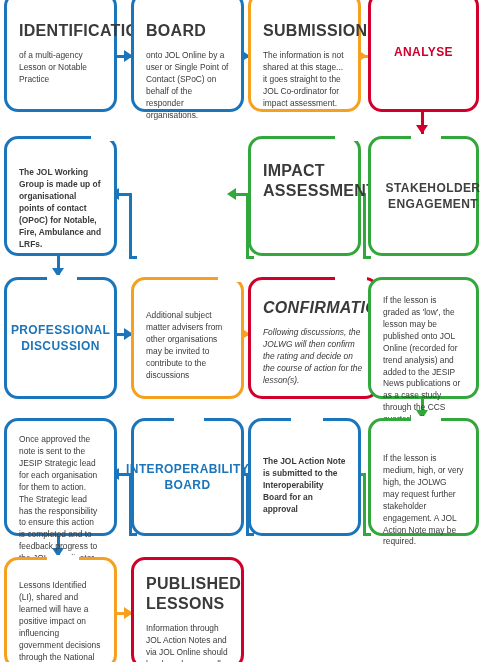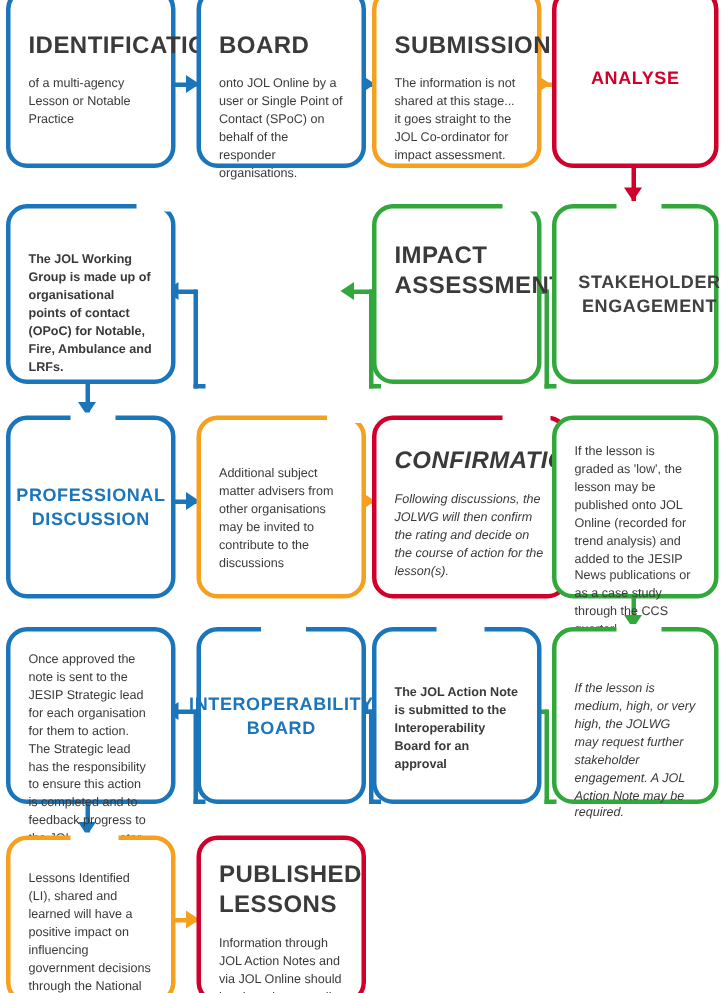--- a/index.html
+++ b/index.html
@@ -252,21 +252,21 @@
     </div>
   </div>
 
   <div class="node blue" style="left:131px; top:418px; width:113px; height:118px;">
     <span class="notch" style="left:40px; width:30px;"></span>
     <div class="inner centered">
       <p class="title-only t-blue">INTEROPERABILITY BOARD</p>
     </div>
   </div>
 
-  <div class="node green" style="left:368px; top:418px; width:111px; height:118px;font-style:italic;">
+  <div class="node green" style="left:368px; top:418px; width:111px; height:118px;">
     <span class="notch" style="left:40px; width:30px;"></span>
     <div class="inner">
       <p class="body-text" style="margin-top:22px;">If the lesson is medium, high, or very high, the  JOLWG may request further stakeholder engagement.  A JOL Action Note may be required.</p>
     </div>
   </div>
 
   <div class="conn">
     <span class="seg-v c-green" style="left:363px; top:473px; height:63px;"></span>
     <span class="seg-h c-green" style="left:363px; top:533px; width:8px;"></span>
     <span class="seg-h c-green" style="left:352px; top:473px; width:13px;"></span>

